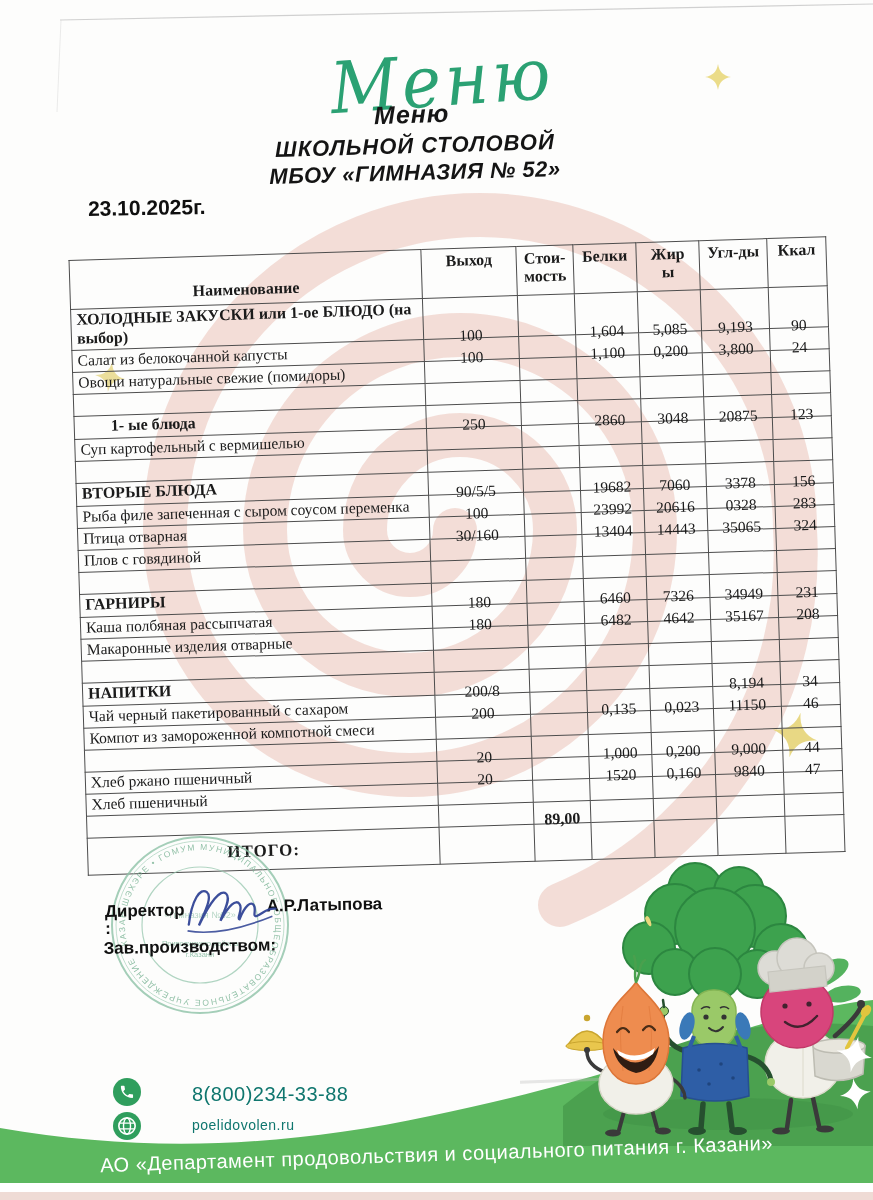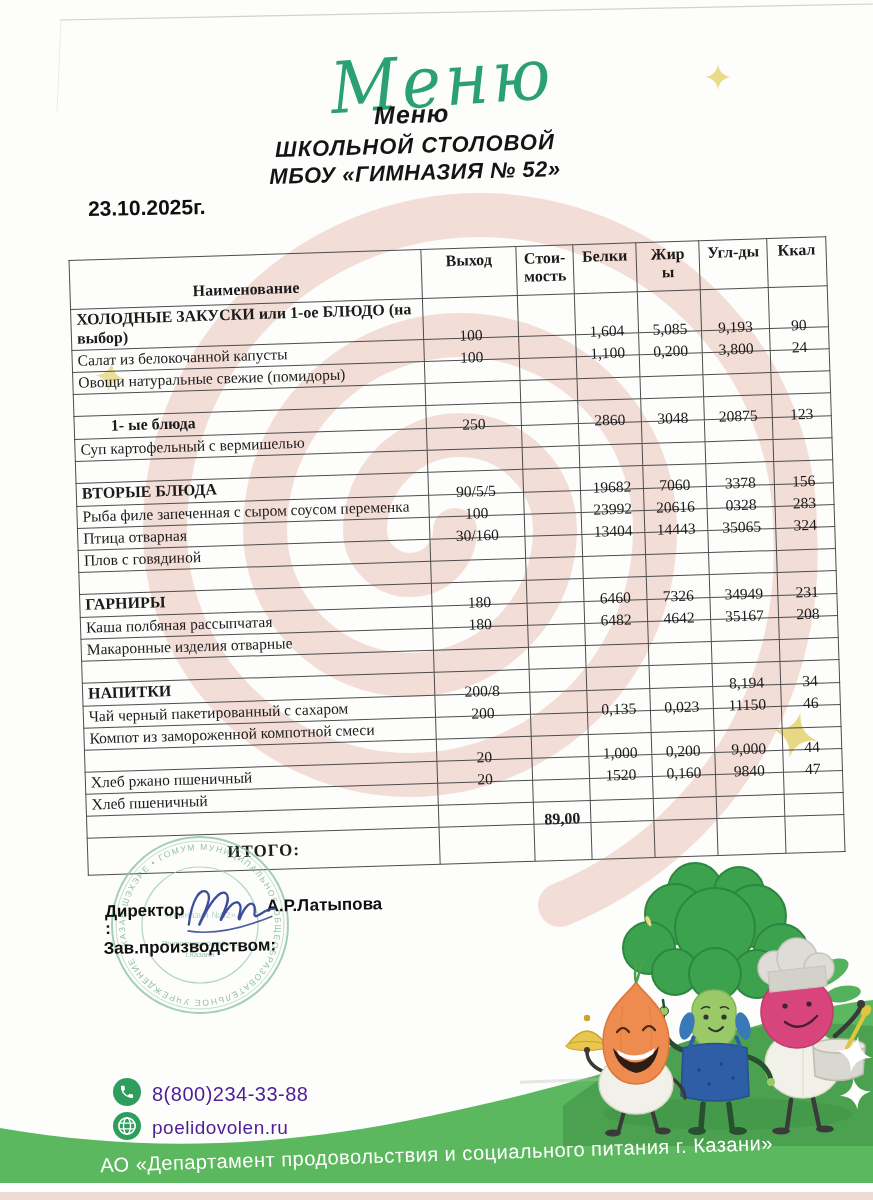--- a/index.html
+++ b/index.html
@@ -43,23 +43,23 @@
   tr.r-total .num{font-weight:700;font-size:16px;top:-13px;}
 
   
   .sig-block{position:absolute;left:0;top:0;transform:rotate(-1.2deg);transform-origin:200px 920px;}
   .sig-label{position:absolute;font:700 17px/1 "Liberation Sans",sans-serif;color:#101010;}
   .director-label{left:105px;top:901px;}
   .director-name{left:267px;top:899px;}
   .manager-label{left:103px;top:938px;}
 
   
-  .contact-text{position:absolute;font:400 20px/1 "Liberation Sans",sans-serif;color:#4c1d95;letter-spacing:.5px;}
+  .contact-text{position:absolute;font:400 20px/1 "Liberation Sans",sans-serif;color:#0f766e;letter-spacing:.5px;margin-left:40px;}
   .phone-text{left:152px;top:1084px;}
-  .site-text{left:152px;top:1118px;font-size:19px;}
+  .site-text{left:152px;top:1118px;font-size:14px;}
 
   
   .org-banner{position:absolute;left:0;top:1142px;width:873px;text-align:center;
     font:400 20px/1.2 "Liberation Sans",sans-serif;color:#ffffff;letter-spacing:.5px;
     transform:rotate(-1.9deg);}
   .strip-white{position:absolute;left:0;top:1183px;width:873px;height:9px;background:#fff;}
   .strip-pink{position:absolute;left:0;top:1192px;width:873px;height:8px;background:#efdbd5;}
   .scan-smudge{position:absolute;left:520px;top:1079px;width:95px;height:3px;background:#bbb;
     opacity:.35;transform:rotate(-2deg);}
 </style>

